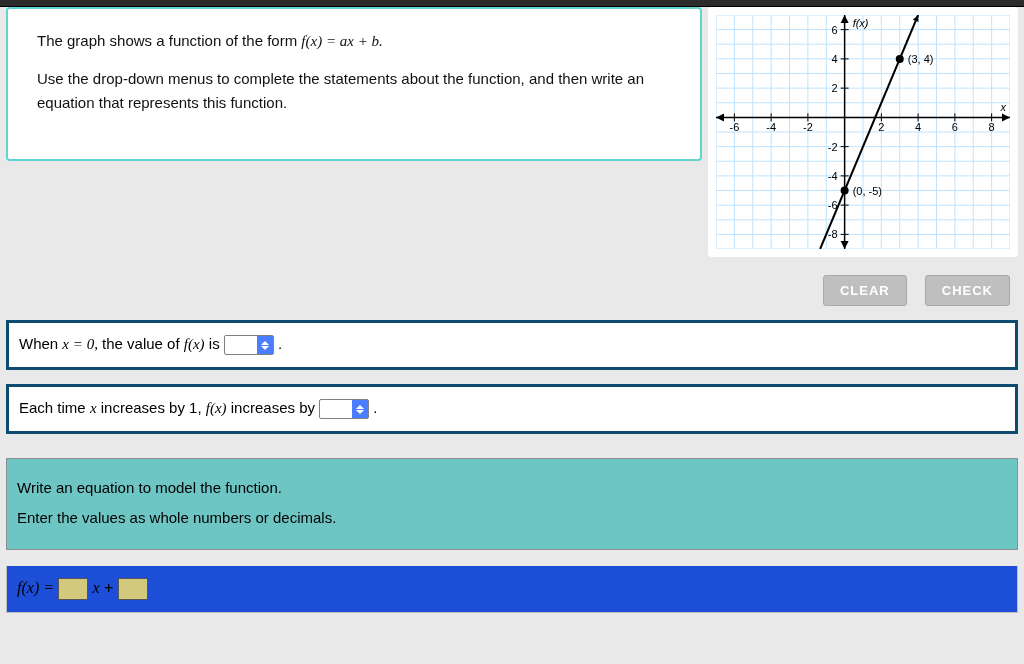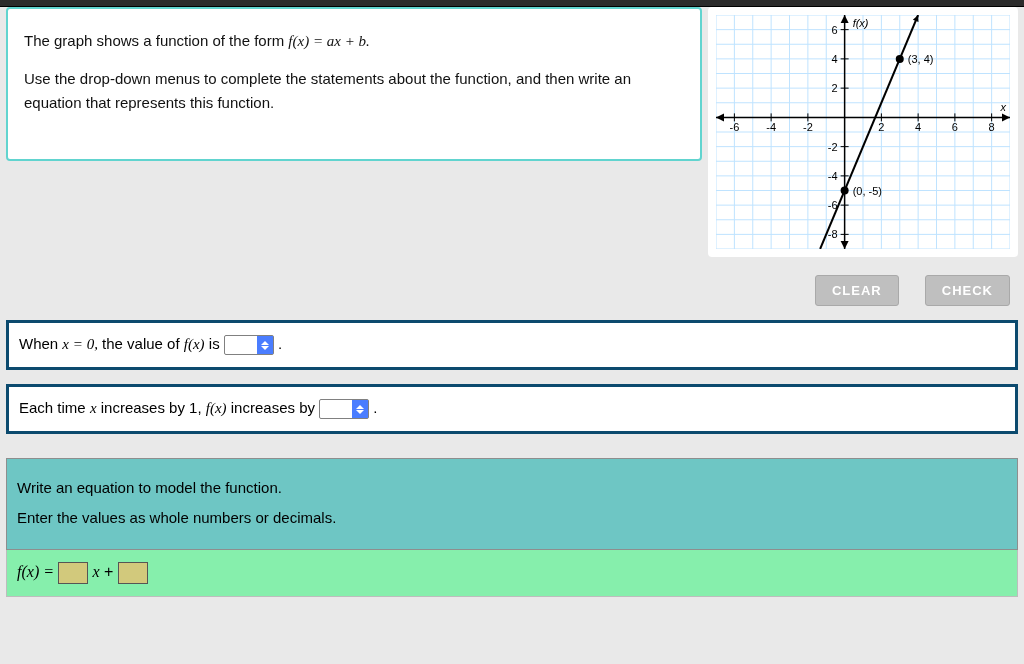--- a/index.html
+++ b/index.html
@@ -13,40 +13,40 @@
     display: flex;
     align-items: flex-start;
     gap: 6px;
     padding: 0 6px;
   }
   .problem-card {
     flex: 1;
     background: #fff;
     border: 2px solid #61d4cf;
     border-radius: 4px;
-    padding: 20px 14px 30px 16px;
+    padding: 20px 14px 30px 29px;
     font-size: 15px;
     line-height: 1.6;
     color: #111;
   }
   .problem-card p { margin-bottom: 14px; }
 
   .graph-card {
     width: 310px;
     height: 250px;
     background: #fff;
     border-radius: 4px;
     padding: 8px;
   }
 
   
   .actions {
     display: flex;
     justify-content: flex-end;
-    gap: 26px;
+    gap: 18px;
     padding: 18px 14px 0 10px;
   }
   .btn {
     background: #bfbfbf;
     color: #fff;
     font-size: 13px;
     font-weight: 700;
     letter-spacing: 1px;
     padding: 7px 16px;
     border-radius: 3px;
@@ -93,24 +93,24 @@
   .eq-head {
     background: #6ec6c4;
     border: 1px solid #8e8e8e;
     margin: 24px 6px 0 6px;
     padding: 14px 10px 16px 10px;
     font-size: 15px;
     color: #000;
     line-height: 2;
   }
   .eq-body {
-    background: #86efac;
+    background: #1d4ed8;
     border: 1px solid #bdbdbd;
     border-top: none;
-    margin: 0 6px;
+    margin: 16px 6px;
     padding: 12px 10px;
     font-size: 16px;
   }
   .num-input {
     display: inline-block;
     width: 30px;
     height: 22px;
     background: #d2c97c;
     border: 1px solid #555;
     vertical-align: middle;

